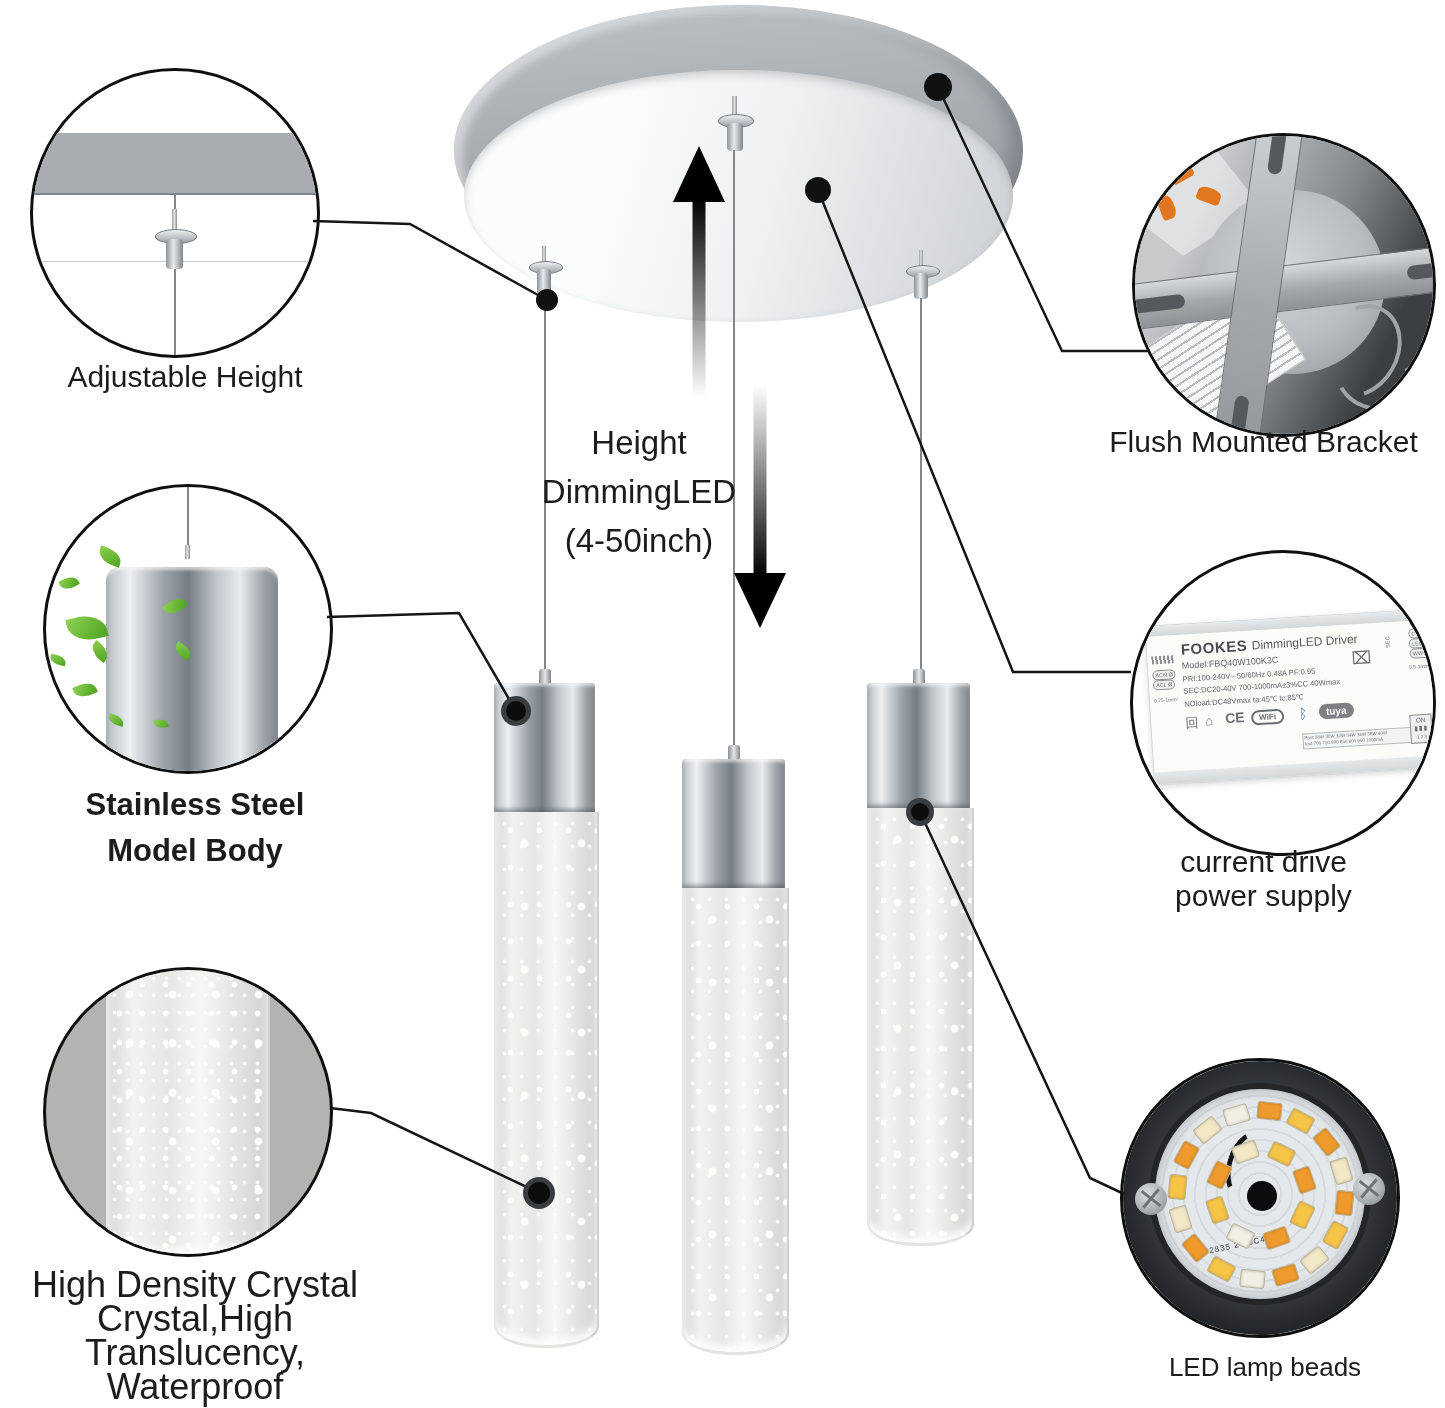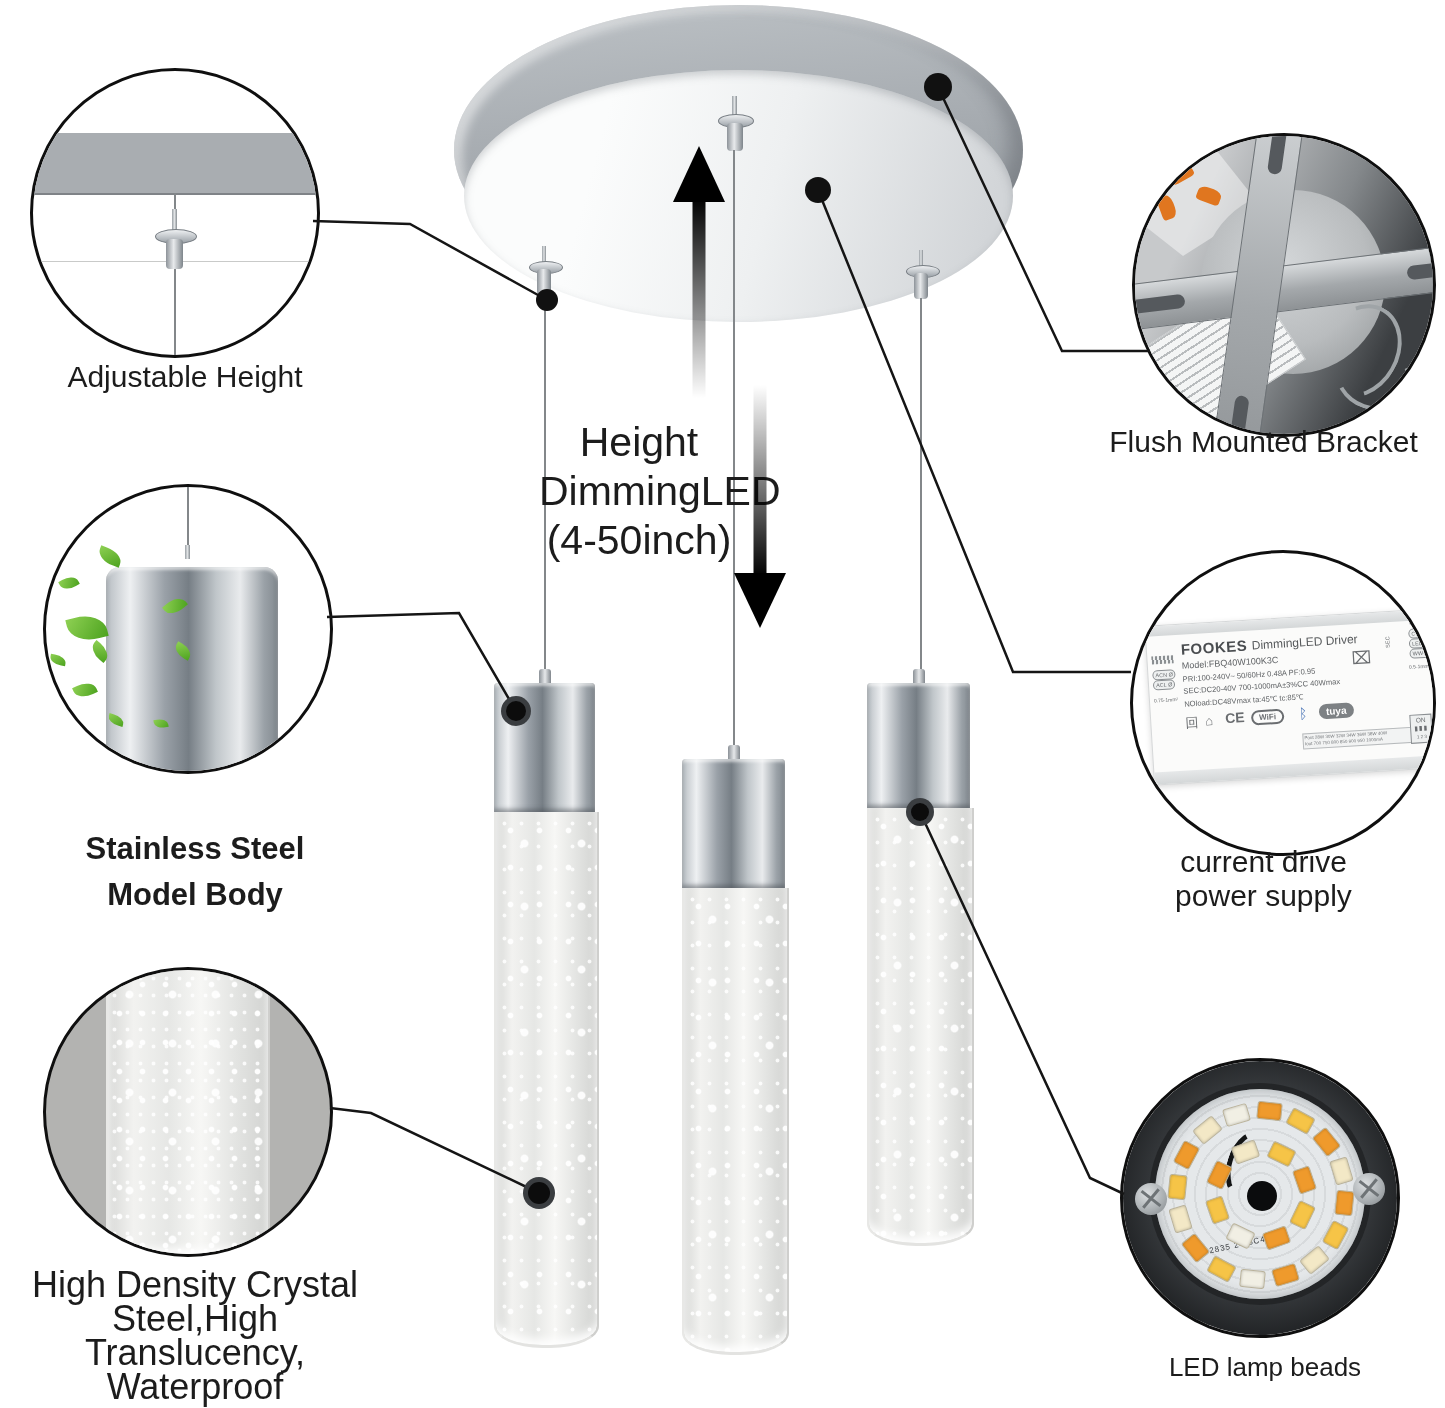--- a/index.html
+++ b/index.html
@@ -149,31 +149,31 @@
     <div class="leaf" style="left:52px;top:62px;width:24px;height:15px;transform:rotate(20deg);"></div>
     <div class="leaf" style="left:22px;top:128px;width:38px;height:26px;transform:rotate(-15deg);"></div>
     <div class="leaf" style="left:4px;top:168px;width:16px;height:10px;transform:rotate(10deg);"></div>
     <div class="leaf" style="left:44px;top:158px;width:20px;height:13px;transform:rotate(40deg);"></div>
     <div class="leaf" style="left:28px;top:196px;width:22px;height:14px;transform:rotate(-25deg);"></div>
     <div class="leaf" style="left:62px;top:228px;width:16px;height:10px;transform:rotate(15deg);"></div>
     <div class="leaf" style="left:118px;top:112px;width:22px;height:14px;transform:rotate(-40deg);"></div>
     <div class="leaf" style="left:128px;top:158px;width:18px;height:12px;transform:rotate(30deg);"></div>
     <div class="leaf" style="left:108px;top:232px;width:14px;height:9px;transform:rotate(-10deg);"></div>
   </div>
-  <div class="caption" style="left:30px;top:782px;width:330px;font-size:31px;font-weight:bold;line-height:46px;margin-top:44px;">
+  <div class="caption" style="left:30px;top:782px;width:330px;font-size:31px;font-weight:bold;line-height:46px;">
     <div>Stainless Steel</div>
     <div>Model Body</div>
   </div>
 
   <div class="callout graybg" style="left:43px;top:967px;width:284px;height:284px;">
     <div class="crystal" style="left:60px;top:0;width:160px;height:284px;background-size:23px 29px,43px 49px,13px 17px,100% 100%;"></div>
   </div>
   <div class="caption" style="left:15px;top:1268px;width:360px;font-size:36px;line-height:34px;">
     <div>High Density Crystal</div>
-    <div>Steel,High</div>
+    <div>Crystal,High</div>
     <div>Translucency,</div>
     <div>Waterproof</div>
   </div>
 
   <div class="callout" style="left:1132px;top:133px;width:298px;height:298px;">
     <div class="brk-bg"></div>
     <div class="brk-bag" style="left:6px;top:10px;width:120px;height:110px;"></div>
     <div class="brk-conn" style="left:34px;top:30px;transform:rotate(-30deg);"></div>
     <div class="brk-conn" style="left:62px;top:52px;transform:rotate(20deg);"></div>
     <div class="brk-conn" style="left:20px;top:64px;transform:rotate(70deg);"></div>
@@ -270,21 +270,21 @@
         <div class="led-chip" style="background: rgb(239, 154, 44); left: 52.0794px; top: 76.9916px; transform: rotate(5.16239rad);"></div>
         <div class="led-chip" style="background: rgb(243, 232, 198); left: 78.3593px; top: 53.5632px; transform: rotate(5.94779rad);"></div>
         <div class="led-chip" style="background: rgb(246, 196, 71); left: 113.508px; top: 55.5794px; transform: rotate(6.73319rad);"></div>
         <div class="led-chip" style="background: rgb(239, 154, 44); left: 136.937px; top: 81.8593px; transform: rotate(7.51858rad);"></div>
       </div>
     <div class="screw" style="left:12px;top:122px;"></div>
     <div class="screw" style="left:230px;top:112px;"></div>
   </div>
   <div class="caption" style="left:1100px;top:1352px;width:330px;font-size:26px;">LED lamp beads</div>
 
-  <div class="caption" style="left:539px;top:418px;width:200px;font-size:41px;line-height:49px;">
+  <div class="caption" style="left:539px;top:418px;width:200px;font-size:33px;line-height:49px;">
     <div>Height</div>
     <div>DimmingLED</div>
     <div>(4-50inch)</div>
   </div>
 
   <svg width="1445" height="1408" viewBox="0 0 1445 1408">
     <defs>
       <linearGradient id="fadeDown" x1="0" y1="0" x2="0" y2="1">
         <stop offset="0" stop-color="#000"></stop>
           <stop offset="1" stop-color="#000" stop-opacity="0"></stop>

